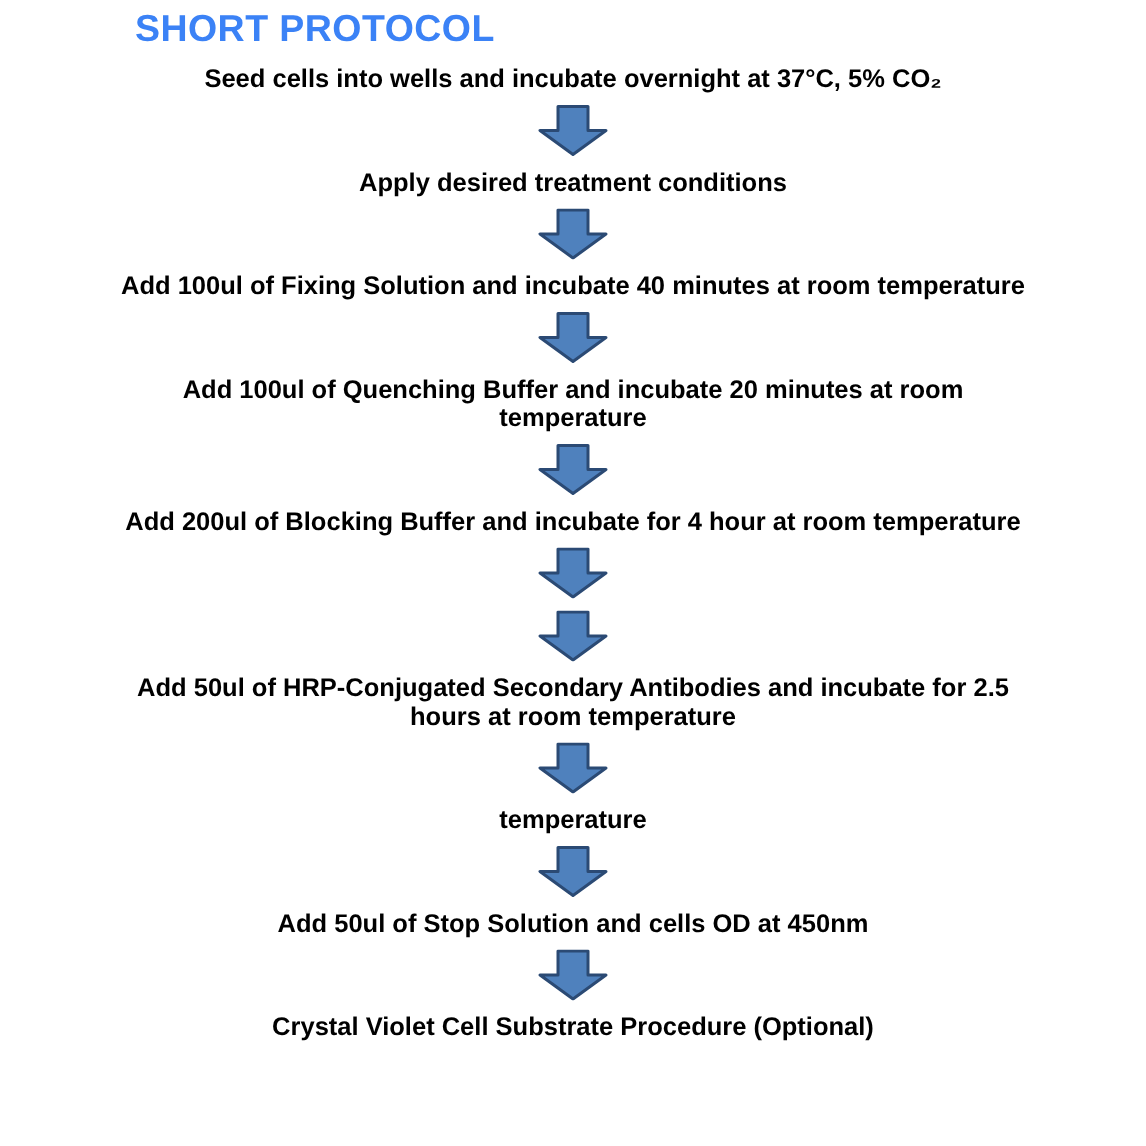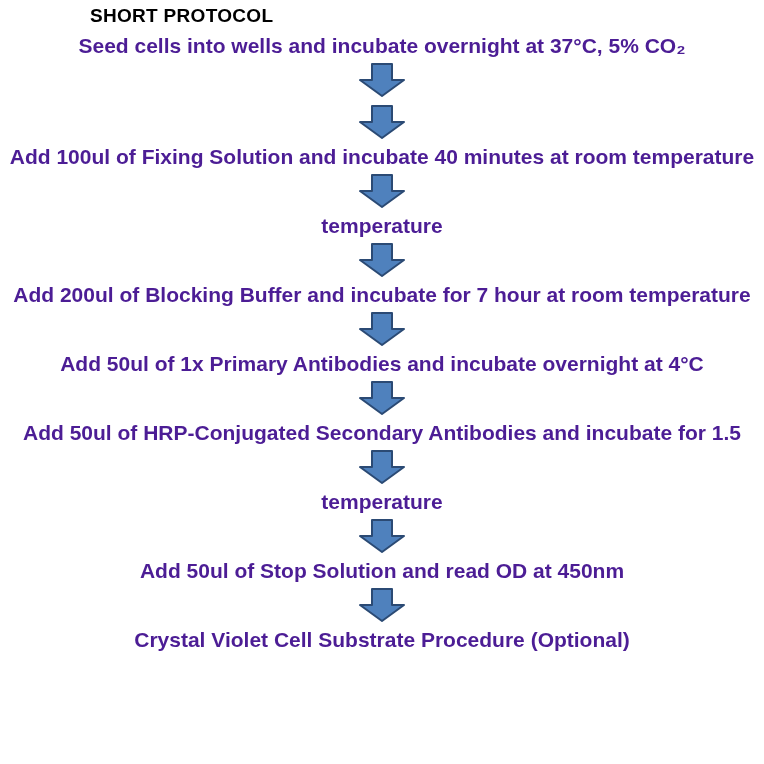--- a/index.html
+++ b/index.html
@@ -7,35 +7,35 @@
     position: relative;
     width: 764px;
     height: 764px;
     background: #ffffff;
     overflow: hidden;
     font-family: "Liberation Sans", sans-serif;
     box-sizing: border-box;
   }
   .title {
     margin: 5px 0 9px 90px;
-    font-size: 19px;
+    font-size: 25px;
     font-weight: bold;
-    color: #000000;
+    color: #3b82f6;
     letter-spacing: 0.3px;
   }
   .flow {
     display: flex;
     flex-direction: column;
     align-items: center;
     gap: 8px;
   }
   .step {
-    font-size: 21px;
+    font-size: 17px;
     font-weight: bold;
-    color: #4c1d95;
+    color: #000000;
     text-align: center;
     line-height: 19px;
   }
   .arrow {
     display: block;
     flex: 0 0 auto;
   }
 </style>
 </head>
 <body>
@@ -47,75 +47,77 @@
   <div class="flow">
 
     <div class="step">
       <div>Seed cells into wells and incubate overnight at 37°C, 5% CO₂</div>
     </div>
 
     <svg class="arrow" width="48" height="34" viewBox="0 0 48 34" stroke="#2b4a74">
       <polygon points="14,1 34,1 34,17 46,17 24,33 2,17 14,17" stroke-width="2" stroke-linejoin="round" fill="#4f81bd"></polygon>
     </svg>
 
+    <div class="step">
+      <div>Apply desired treatment conditions</div>
+    </div>
 
     <svg class="arrow" width="48" height="34" viewBox="0 0 48 34" stroke="#2b4a74">
       <polygon points="14,1 34,1 34,17 46,17 24,33 2,17 14,17" stroke-width="2" stroke-linejoin="round" fill="#4f81bd"></polygon>
     </svg>
 
     <div class="step">
       <div>Add 100ul of Fixing Solution and incubate 40 minutes at room temperature</div>
+    </div>
+
+    <svg class="arrow" width="48" height="34" viewBox="0 0 48 34" stroke="#2b4a74">
+      <polygon points="14,1 34,1 34,17 46,17 24,33 2,17 14,17" stroke-width="2" stroke-linejoin="round" fill="#4f81bd"></polygon>
+    </svg>
+
+    <div class="step">
+      <div>Add 100ul of Quenching Buffer and incubate 20 minutes at room</div>
+      <div>temperature</div>
+    </div>
+
+    <svg class="arrow" width="48" height="34" viewBox="0 0 48 34" stroke="#2b4a74">
+      <polygon points="14,1 34,1 34,17 46,17 24,33 2,17 14,17" stroke-width="2" stroke-linejoin="round" fill="#4f81bd"></polygon>
+    </svg>
+
+    <div class="step">
+      <div>Add 200ul of Blocking Buffer and incubate for 4 hour at room temperature</div>
+    </div>
+
+    <svg class="arrow" width="48" height="34" viewBox="0 0 48 34" stroke="#2b4a74">
+      <polygon points="14,1 34,1 34,17 46,17 24,33 2,17 14,17" stroke-width="2" stroke-linejoin="round" fill="#4f81bd"></polygon>
+    </svg>
+
+
+    <svg class="arrow" width="48" height="34" viewBox="0 0 48 34" stroke="#2b4a74">
+      <polygon points="14,1 34,1 34,17 46,17 24,33 2,17 14,17" stroke-width="2" stroke-linejoin="round" fill="#4f81bd"></polygon>
+    </svg>
+
+    <div class="step">
+      <div>Add 50ul of HRP-Conjugated Secondary Antibodies and incubate for 2.5</div>
+      <div>hours at room temperature</div>
     </div>
 
     <svg class="arrow" width="48" height="34" viewBox="0 0 48 34" stroke="#2b4a74">
       <polygon points="14,1 34,1 34,17 46,17 24,33 2,17 14,17" stroke-width="2" stroke-linejoin="round" fill="#4f81bd"></polygon>
     </svg>
 
     <div class="step">
       <div>temperature</div>
     </div>
 
     <svg class="arrow" width="48" height="34" viewBox="0 0 48 34" stroke="#2b4a74">
       <polygon points="14,1 34,1 34,17 46,17 24,33 2,17 14,17" stroke-width="2" stroke-linejoin="round" fill="#4f81bd"></polygon>
     </svg>
 
     <div class="step">
-      <div>Add 200ul of Blocking Buffer and incubate for 7 hour at room temperature</div>
-    </div>
-
-    <svg class="arrow" width="48" height="34" viewBox="0 0 48 34" stroke="#2b4a74">
-      <polygon points="14,1 34,1 34,17 46,17 24,33 2,17 14,17" stroke-width="2" stroke-linejoin="round" fill="#4f81bd"></polygon>
-    </svg>
-
-    <div class="step">
-      <div>Add 50ul of 1x Primary Antibodies and incubate overnight at 4°C</div>
-    </div>
-
-    <svg class="arrow" width="48" height="34" viewBox="0 0 48 34" stroke="#2b4a74">
-      <polygon points="14,1 34,1 34,17 46,17 24,33 2,17 14,17" stroke-width="2" stroke-linejoin="round" fill="#4f81bd"></polygon>
-    </svg>
-
-    <div class="step">
-      <div>Add 50ul of HRP-Conjugated Secondary Antibodies and incubate for 1.5</div>
-    </div>
-
-    <svg class="arrow" width="48" height="34" viewBox="0 0 48 34" stroke="#2b4a74">
-      <polygon points="14,1 34,1 34,17 46,17 24,33 2,17 14,17" stroke-width="2" stroke-linejoin="round" fill="#4f81bd"></polygon>
-    </svg>
-
-    <div class="step">
-      <div>temperature</div>
-    </div>
-
-    <svg class="arrow" width="48" height="34" viewBox="0 0 48 34" stroke="#2b4a74">
-      <polygon points="14,1 34,1 34,17 46,17 24,33 2,17 14,17" stroke-width="2" stroke-linejoin="round" fill="#4f81bd"></polygon>
-    </svg>
-
-    <div class="step">
-      <div>Add 50ul of Stop Solution and read OD at 450nm</div>
+      <div>Add 50ul of Stop Solution and cells OD at 450nm</div>
     </div>
 
     <svg class="arrow" width="48" height="34" viewBox="0 0 48 34" stroke="#2b4a74">
       <polygon points="14,1 34,1 34,17 46,17 24,33 2,17 14,17" stroke-width="2" stroke-linejoin="round" fill="#4f81bd"></polygon>
     </svg>
 
     <div class="step">
       <div>Crystal Violet Cell Substrate Procedure (Optional)</div>
     </div>
 

